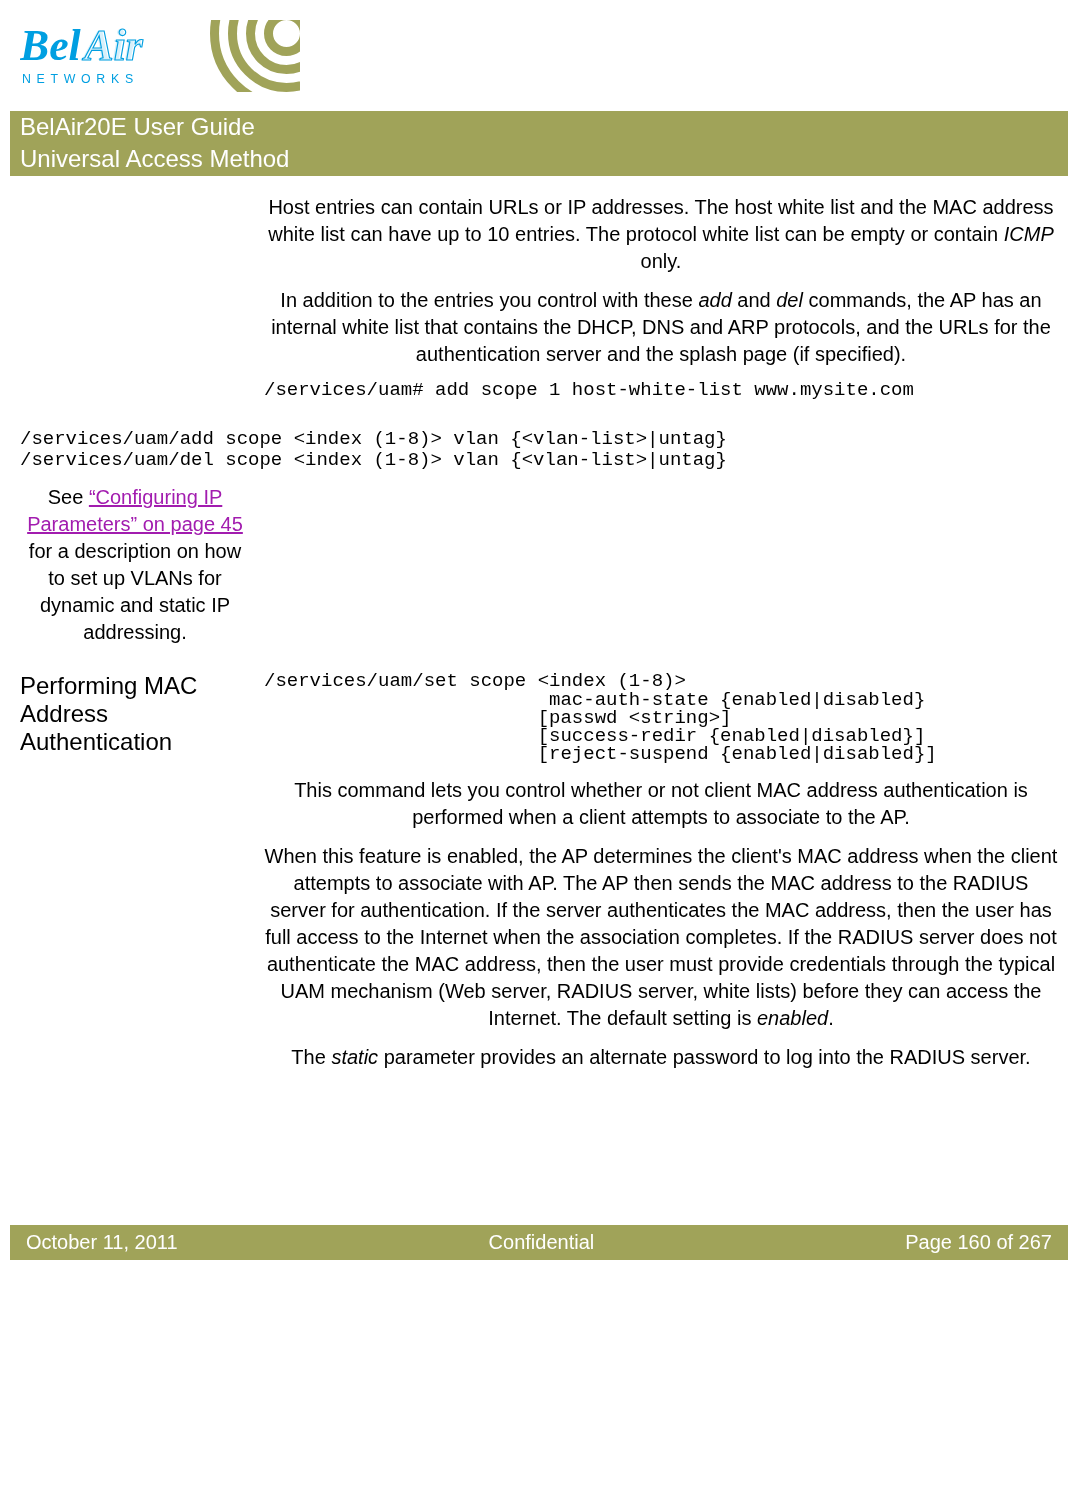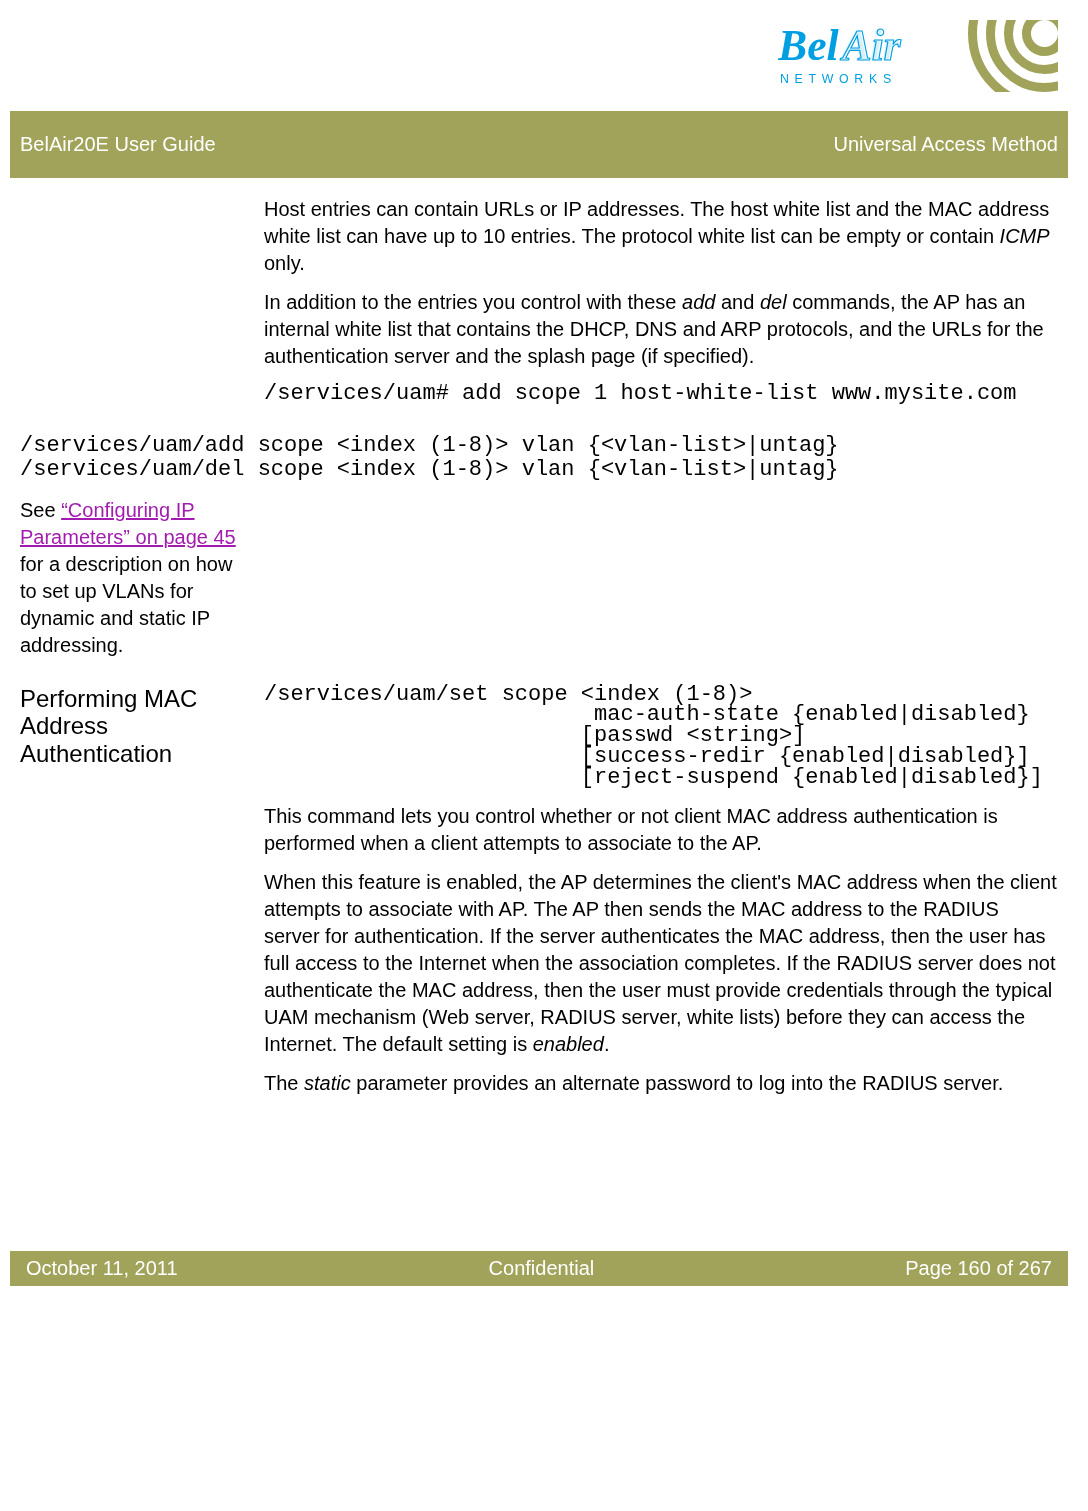--- a/index.html
+++ b/index.html
@@ -11,21 +11,21 @@
     width: 1088px;
     font-size: 20px;
     line-height: 1.35;
   }
   .page {
     padding: 20px 30px 0 20px;
     position: relative;
   }
   .logo-row {
     display: flex;
-    justify-content: flex-end;
+    justify-content: flex-start;
     align-items: flex-start;
     margin-bottom: 8px;
   }
   .logo-belair {
     width: 190px;
   }
   .logo-belair .bel-air {
     fill: #009fe1;
     font-family: "Georgia", serif;
     font-weight: bold;
@@ -39,47 +39,49 @@
   }
   .swirl {
     width: 90px;
     height: 72px;
   }
   .title-bar {
     background: #A0A359;
     color: #fff;
     display: flex;
     justify-content: space-between;
-    padding: 20px 10px;
-    font-size: 20px;
+    padding: 0 10px;
+    font-size: 24px;
     margin: 0 -10px 18px -10px;
+    flex-direction: column;
   }
   .content-row {
     display: grid;
     grid-template-columns: 230px 1fr;
     column-gap: 14px;
     margin-bottom: 14px;
     align-items: start;
   }
   .side-heading {
     font-size: 24px;
     line-height: 1.15;
   }
   .body-col p {
     margin: 0 0 12px 0;
+    text-align: center;
   }
   .body-col .example-h {
     color: #1d4fa1;
     font-weight: bold;
     margin-top: 18px;
     margin-bottom: 0;
   }
   .mono {
     font-family: "Courier New", monospace;
-    font-size: 22px;
+    font-size: 19px;
     white-space: pre;
     line-height: 1.1;
     margin: 0 0 14px 0;
   }
   .mono-tight {
     line-height: 0.95;
   }
   .ital { font-style: italic; }
   a.xref {
     color: #a21caf;

